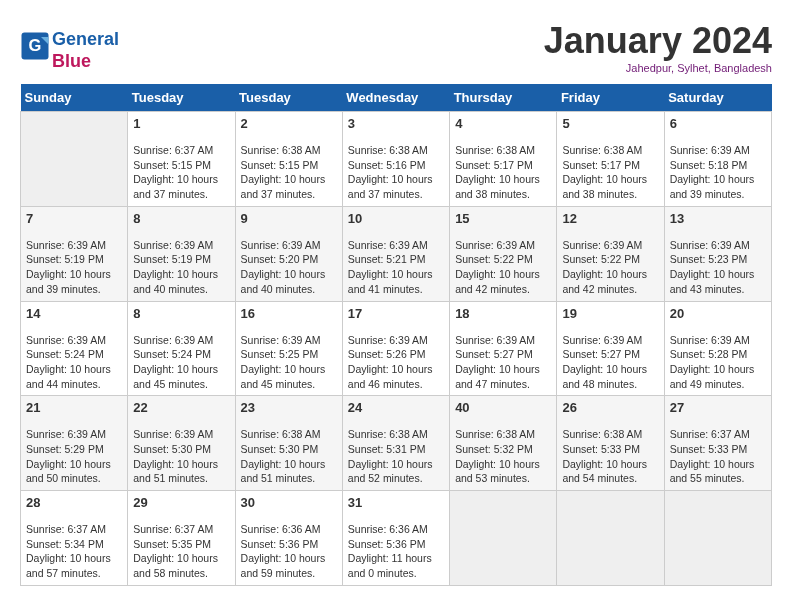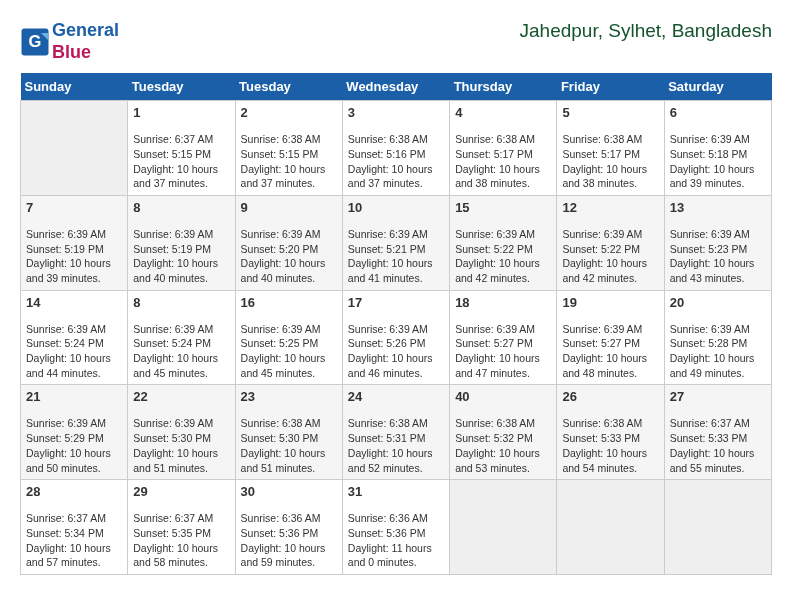--- a/index.html
+++ b/index.html
@@ -18,40 +18,41 @@
     }
     .logo {
       display: flex;
       align-items: center;
     }
     .logo-text {
       font-size: 18px;
       font-weight: bold;
       color: #333;
       line-height: 1.2;
+      margin-top: 9px;
     }
     .logo-text span {
       color: #1a5fa8;
     }
     .logo-icon {
       width: 30px;
       height: 30px;
       margin-right: 2px;
     }
     .title-section {
       text-align: right;
     }
     .calendar-title {
       font-size: 36px;
       font-weight: bold;
       color: #333;
     }
     .calendar-subtitle {
-      font-size: 19px;
-      color: #14532d;
+      font-size: 11px;
+      color: #701a75;
     }
     table {
       width: 100%;
       border-collapse: collapse;
       font-size: 11px;
     }
     thead tr th {
       background-color: #1a5fa8;
       color: #fff;
       padding: 6px 4px;
@@ -100,20 +101,21 @@
       <rect x="2" y="2" width="36" height="36" rx="4" fill="#1a5fa8"></rect>
       <text x="20" y="26" text-anchor="middle" fill="white" font-size="22" font-weight="bold" font-family="Arial">G</text>
       <polygon points="28,8 38,8 38,18" fill="#6ab0e0"></polygon>
     </svg>
     <div class="logo-text">
       <div><span>General</span></div>
       <div><span style="color:#be185d">Blue</span></div>
     </div>
   </div>
   <div class="title-section">
+    <div class="calendar-title">January 2024</div>
     <div class="calendar-subtitle">Jahedpur, Sylhet, Bangladesh</div>
   </div>
 </div>
 
 <table>
   <thead>
     <tr>
     <th>Sunday</th>
         <th>Tuesday</th>
         <th>Tuesday</th>

